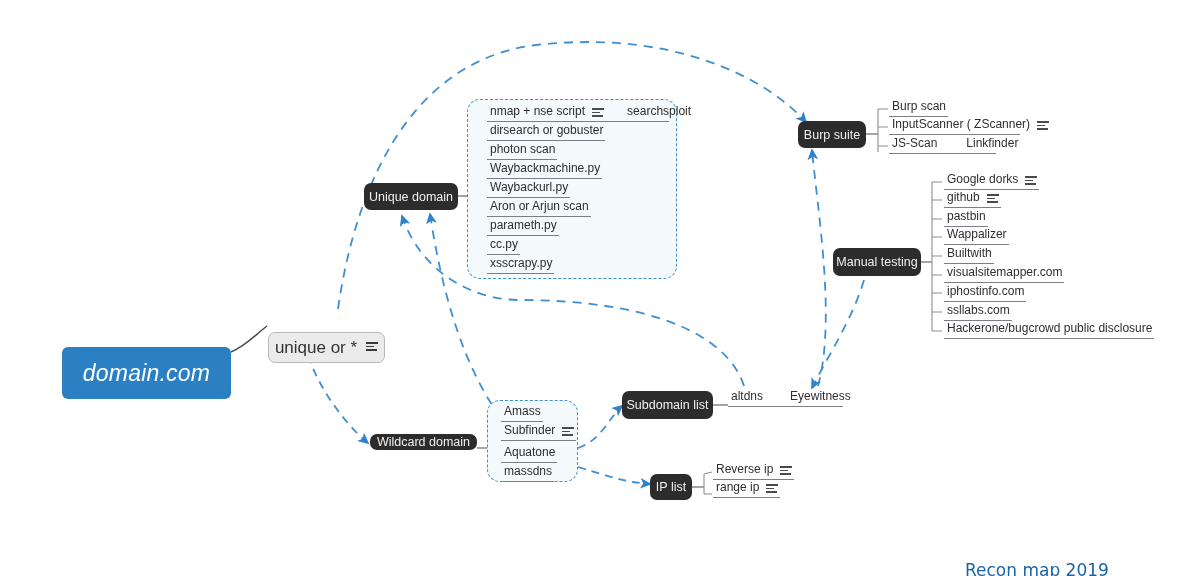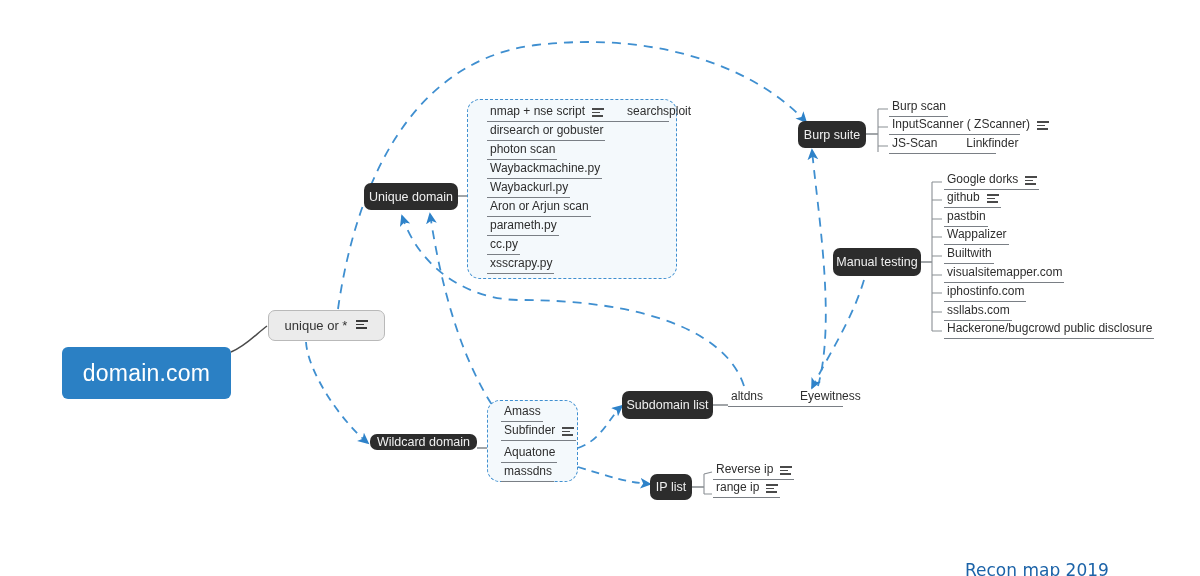--- a/index.html
+++ b/index.html
@@ -33,23 +33,24 @@
     color:#f0f0f0;
     border-radius:7px;
     font-size:12.5px;
     padding:0 8px;
   }
   .node.grey{
     background:#ebebeb;
     color:#333333;
     border:1px solid #b9b9b9;
     border-radius:7px;
-    font-size:13px;
+    font-size:17px;
     padding:0 11px;
     gap:9px;
+    margin-top:22px;
   }
 
   
   .leaf{
     position:absolute;
     box-sizing:border-box;
     font-size:12px;
     color:#2e2e2e;
     white-space:nowrap;
     border-bottom:1px solid #7a7f85;
@@ -142,21 +143,21 @@
 
     <path d="M712,405 L728,405" stroke="#6f7479" stroke-width="1.3" fill="none"></path>
 
     <path d="M692,487 L704,487" stroke="#6f7479" stroke-width="1.3" fill="none"></path>
     <path d="M704,474 L704,494 M704,474 L712,472 M704,494 L712,494" stroke="#8a8f94" stroke-width="1.1" fill="none"></path>
   </svg>
 
   <div class="groupbox" style="left:467px;top:99px;width:210px;height:180px;"></div>
   <div class="groupbox" style="left:487px;top:400px;width:91px;height:82px;"></div>
 
-  <div class="node root" style="left:62px;top:347px;width:169px;height:52px;">
+  <div class="node root" style="left:62px;top:347px;width:169px;height:52px;font-style:italic;">
     <span>domain.com</span>
   </div>
 
   <div class="node grey" style="left:268px;top:310px;width:117px;height:31px;">
     <span>unique or *</span>
     <span class="note-icon">
         <i></i>
         <i></i>
         <i></i>
       </span>
@@ -283,21 +284,21 @@
   <div class="leaf" style="left:944px;top:321px;">
     <span class="txt">Hackerone/bugcrowd public disclosure</span>
   </div>
 
   <div class="node dark" style="left:622px;top:391px;width:91px;height:28px;">
     <span>Subdomain list</span>
   </div>
 
   <div class="leaf" style="left:728px;top:389px;width:115px;">
     <span class="txt">altdns</span>
-    <span class="txt" style="margin-left:30px;">Eyewitness</span>
+    <span class="txt" style="margin-left:20px;">Eyewitness</span>
   </div>
 
   <div class="node dark" style="left:650px;top:474px;width:42px;height:26px;">
     <span>IP list</span>
   </div>
 
   <div class="leaf" style="left:713px;top:462px;align-items:flex-end;">
     <span class="txt">Reverse ip</span>
     <span class="note-icon">
         <i></i>

